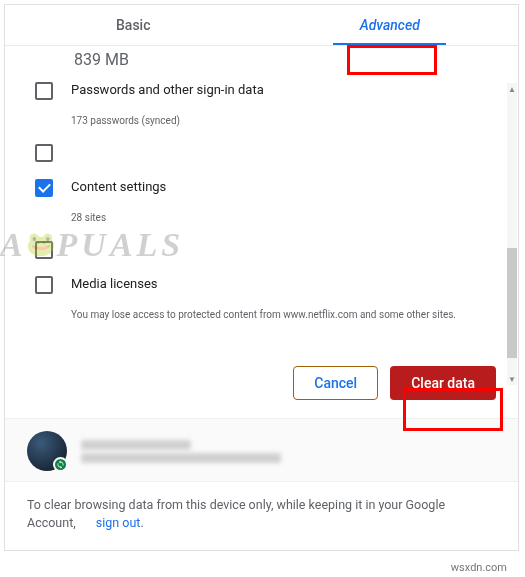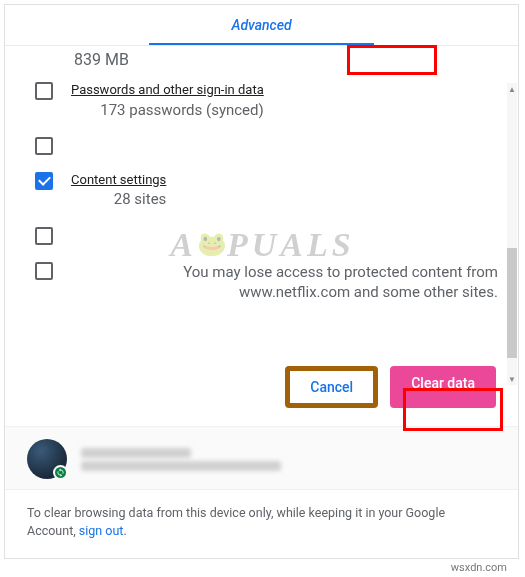--- a/index.html
+++ b/index.html
@@ -99,43 +99,43 @@
     content: "";
     position: absolute;
     left: 4px;
     top: 0px;
     width: 5px;
     height: 9px;
     border: solid #fff;
     border-width: 0 2.5px 2.5px 0;
     transform: rotate(45deg);
   }
-  .item-label { font-size: 13px; color: #202124; line-height: 1.35; text-decoration: underline; }
-  .item-sub { font-size: 15px; color: #5f6368; line-height: 1.35; margin-top: 1px; text-align: right; }
+  .item-label { font-size: 13px; color: #202124; line-height: 1.35; }
+  .item-sub { font-size: 10px; color: #5f6368; line-height: 1.35; margin-top: 15px; }
   .actions {
     display: flex;
     justify-content: flex-end;
     gap: 12px;
     padding: 14px 22px 18px 22px;
   }
   .btn {
     font-size: 14px;
     font-weight: 500;
     padding: 8px 20px;
     border-radius: 4px;
     cursor: pointer;
     border: 1px solid transparent;
   }
   .btn-cancel {
     background: #fff;
-    border: 5px solid #a16207;
+    border: 1px solid #a16207;
     color: #1a73e8;
   }
   .btn-primary {
-    background: #ec4899;
+    background: #b91c1c;
     color: #fff;
     text-align: center;
   }
   .account {
     padding: 12px 22px 10px 22px;
     border-top: 1px solid #f0f0f0;
     display: flex;
     align-items: center;
     gap: 14px;
     background: #fafafa;
@@ -157,38 +157,37 @@
     height: 10px; background: #d0d0d0; border-radius: 3px;
     filter: blur(2px); margin: 3px 0;
   }
   .footer {
     border-top: 1px solid #f0f0f0;
     padding: 14px 22px 18px 22px;
     font-size: 12.5px;
     color: #5f6368;
     line-height: 1.45;
   }
-  .link { color: #1a73e8; cursor: pointer; }
+  .link { color: #1a73e8; cursor: pointer; margin-left: 17px; }
   .scrollbar {
     position: absolute;
     right: 1px; top: 78px; width: 10px; height: 302px;
     background: #f6f6f6;
   }
   .scrollbar-thumb {
     position: absolute; right: 0; top: 165px; width: 10px; height: 110px;
     background: #c9c9c9;
   }
   .scrollbar-arrow { position:absolute; right:0; width:10px; height:12px;
     display:flex; align-items:center; justify-content:center; font-size:8px; color:#888;}
   .sb-up { top: 0; }
   .sb-down { bottom: 0; }
   .watermark {
     position: absolute;
     top: 226px; left: 0; right: 0;
-    text-align: center;
     font-size: 34px;
     font-weight: 700;
     font-style: italic;
     letter-spacing: 4px;
     color: rgba(120,120,120,0.35);
     pointer-events: none;
     font-family: Georgia, serif;
   }
   .watermark .emoji { font-style: normal; letter-spacing: 0; font-size: 24px; vertical-align: 4px;}
   .attribution {
@@ -197,20 +196,21 @@
     font-size: 11px; color: #777;
   }
 </style>
 </head>
 <body>
 
 <div class="dialog">
 
 
   <div class="tabs">
+    <div class="tab">Basic</div>
     <div class="tab active">Advanced</div>
   </div>
 
   <div class="scroll-body">
     <div class="partial-line">839 MB</div>
 
     <div class="item">
       <div class="chk"></div>
       <div>
         <div class="item-label">Passwords and other sign-in data</div>
@@ -230,20 +230,21 @@
       </div>
     </div>
 
     <div class="item">
       <div class="chk"></div>
     </div>
 
     <div class="item">
       <div class="chk"></div>
       <div>
+        <div class="item-label">Media licenses</div>
         <div class="item-sub">You may lose access to protected content from www.netflix.com and some other sites.</div>
       </div>
     </div>
   </div>
 
   <div class="scrollbar">
     <div class="scrollbar-arrow sb-up">▲</div>
     <div class="scrollbar-thumb"></div>
     <div class="scrollbar-arrow sb-down">▼</div>
   </div>

